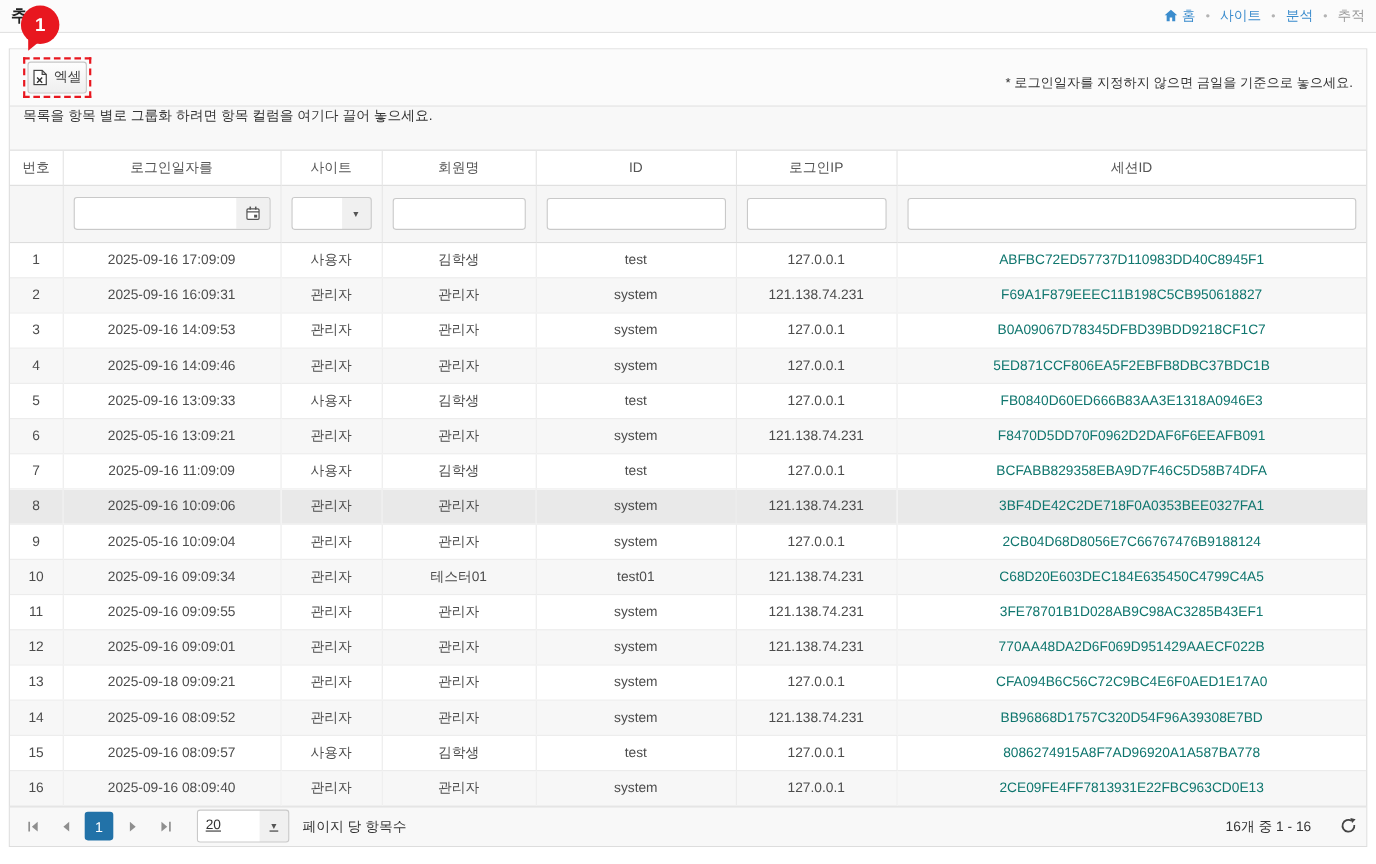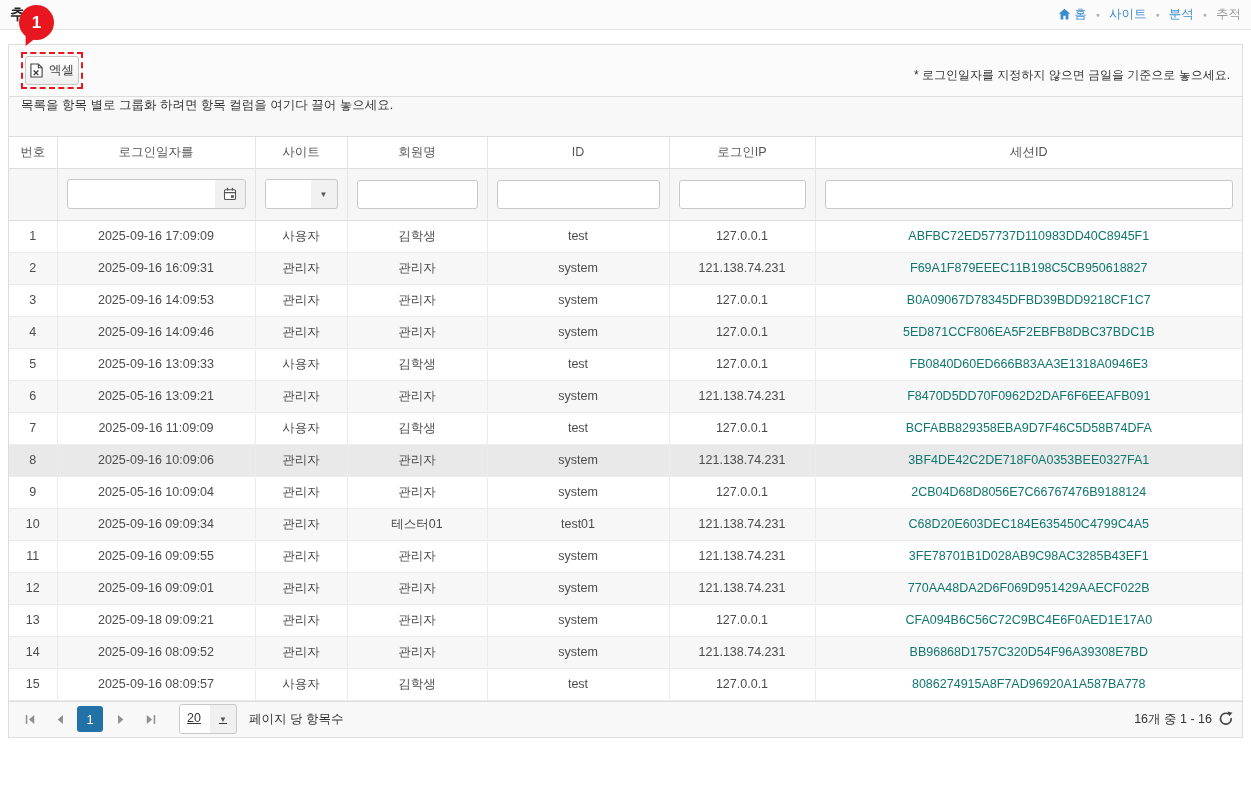--- a/index.html
+++ b/index.html
@@ -108,23 +108,23 @@
     display:flex; align-items:center; padding:0 8px; gap:4px; font-size:12.5px; color:#333;
   }
   .pg-btn {
     width:26px; height:26px; display:flex; align-items:center; justify-content:center;
     background:transparent; border:none; cursor:pointer; padding:0;
   }
   .pg-current {
     width:26px; height:26px; background:#2272a8; color:#fff; border-radius:3px;
     display:flex; align-items:center; justify-content:center; font-size:13px; cursor:default;
   }
-  .pagesize { margin-left:12px; width:58px;text-decoration:underline; }
+  .pagesize { margin-left:12px; width:84px;text-decoration:underline; }
   .pager-label { margin-left:8px; }
-  .pager-right { margin-left:auto; display:flex; align-items:center; gap:6px; }
+  .pager-right { margin-left:auto; display:flex; align-items:center; gap:26px; }
   .refresh-btn { background:none; border:none; cursor:pointer; padding:0; display:flex; }
 </style>
 </head>
 <body>
 
 <div class="titlebar">
   <div class="page-title">추적</div>
   <div class="breadcrumb">
     <span class="crumb">
       <svg width="13" height="13" viewBox="0 0 16 16">
@@ -347,20 +347,29 @@
       <td><a class="session-link">BB96868D1757C320D54F96A39308E7BD</a></td>
     </tr>
         <tr>
       <td>15</td>
       <td>2025-09-16 08:09:57</td>
       <td>사용자</td>
       <td>김학생</td>
       <td>test</td>
       <td>127.0.0.1</td>
       <td><a class="session-link">8086274915A8F7AD96920A1A587BA778</a></td>
+    </tr>
+        <tr>
+      <td>16</td>
+      <td>2025-09-16 08:09:40</td>
+      <td>관리자</td>
+      <td>관리자</td>
+      <td>system</td>
+      <td>127.0.0.1</td>
+      <td><a class="session-link">2CE09FE4FF7813931E22FBC963CD0E13</a></td>
     </tr>
       </tbody>
   </table>
 
   <div class="pager">
     <button class="pg-btn">
       <svg width="11" height="11" viewBox="0 0 10 10">
         <path d="M1.4 1 v8" stroke="#8f8f8f" stroke-width="1.4"></path>
           <path d="M8.4 1 L3.6 5 L8.4 9 Z" fill="#8f8f8f"></path>
       </svg>

